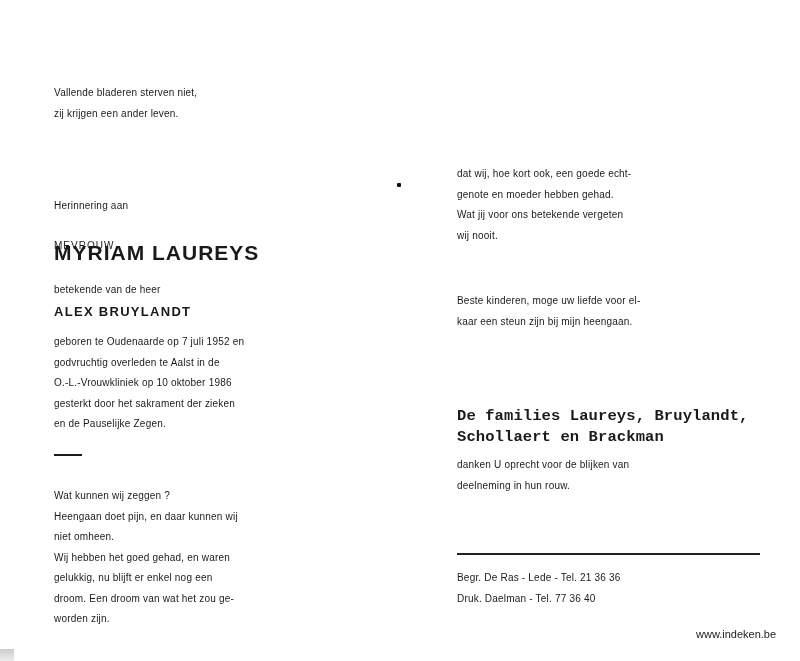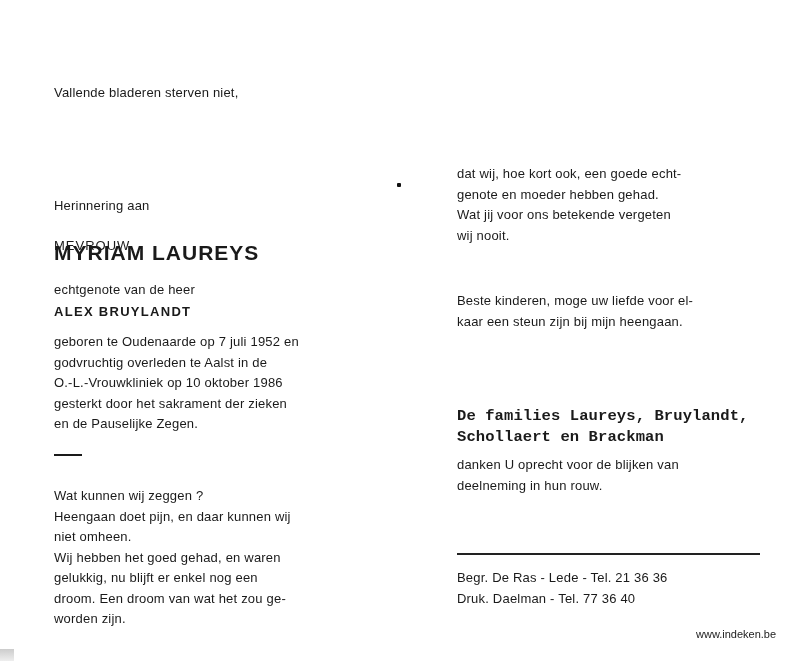--- a/index.html
+++ b/index.html
@@ -1,43 +1,44 @@
 <!DOCTYPE html>
 <html><head>
   <meta charset="utf-8">
   <style>
     html, body { margin: 0; padding: 0; }
     body {
       width: 800px; height: 661px; background: #ffffff; position: relative; overflow: hidden;
       font-family: "Liberation Sans", sans-serif; color: #1a1a1a;
     }
-    .blk { position: absolute; font-size: 13px; line-height: 20.5px; letter-spacing: 0.2px; }
+    .blk { position: absolute; font-size: 10px; line-height: 20.5px; letter-spacing: 0.2px; }
     .line { display: block; white-space: nowrap; }
     .name-big { font-weight: bold; font-size: 21px; letter-spacing: 1px; }
     .name-mid { font-weight: bold; font-size: 13px; letter-spacing: 1.3px; }
     .bold-fam { font-weight: bold; font-size: 15.5px; letter-spacing: 0.1px; line-height: 21px; }
     .dash { position: absolute; height: 2px; background: #1a1a1a; }
     .rule { position: absolute; height: 2px; background: #222; }
     .footer { position: absolute; font-size: 11px; color: #222; }
     .speck { position: absolute; width: 4px; height: 4px; background: #111; border-radius: 1px; }
     .edge-mark { position: absolute; width: 14px; height: 12px; background: linear-gradient(#ccc, #eee); }
   </style>
 </head>
 <body>
 
 <div>
 
   <div class="blk" style="left:54px; top:83px;">
     <span class="line">Vallende bladeren sterven niet,</span>
+    <span class="line">zij krijgen een ander leven.</span>
   </div>
 
   <div class="blk" style="left:54px; top:196px;">Herinnering aan</div>
   <div class="blk" style="left:54px; top:219px; letter-spacing:1px;margin-top:17px;">MEVROUW</div>
   <div class="blk name-big" style="left:54px; top:243px;">MYRIAM LAUREYS</div>
-  <div class="blk" style="left:54px; top:280px;">echtgenote van de heer</div>
+  <div class="blk" style="left:54px; top:280px;">betekende van de heer</div>
   <div class="blk name-mid" style="left:54px; top:302px;">ALEX BRUYLANDT</div>
 
   <div class="blk" style="left:54px; top:332px;">
     <span class="line">geboren te Oudenaarde op 7 juli 1952 en</span>
     <span class="line">godvruchtig overleden te Aalst in de</span>
     <span class="line">O.-L.-Vrouwkliniek op 10 oktober 1986</span>
     <span class="line">gesterkt door het sakrament der zieken</span>
     <span class="line">en de Pauselijke Zegen.</span>
   </div>
 

